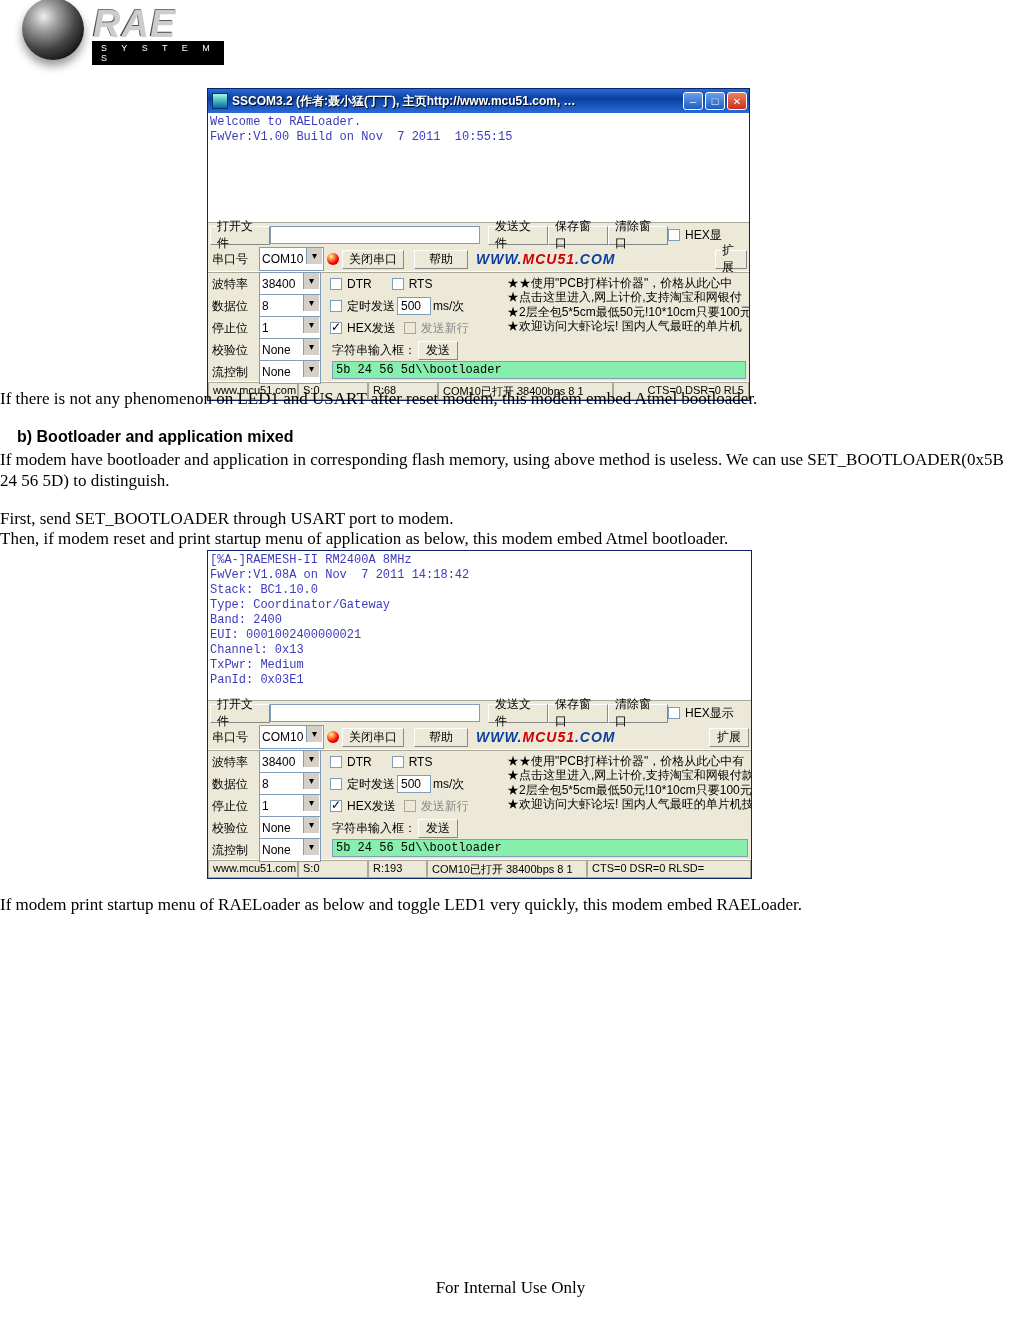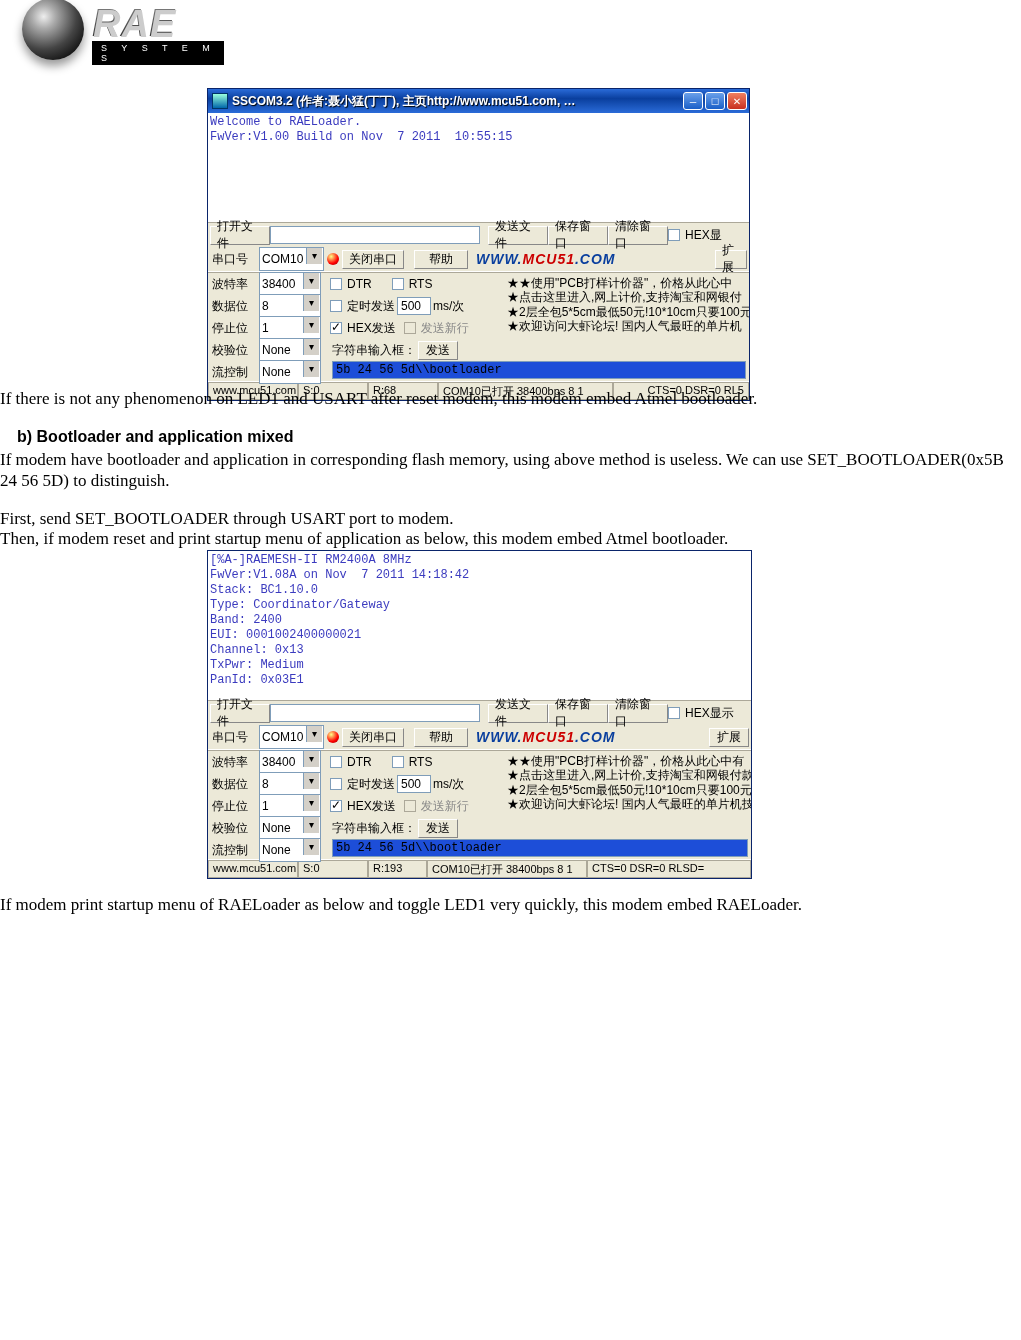--- a/index.html
+++ b/index.html
@@ -215,21 +215,21 @@
     padding:1px 4px;
     box-sizing:border-box;
     overflow:hidden;
     white-space:nowrap;
   }
   .brand { font-weight:bold; font-style:italic; font-size:14px; letter-spacing:1px; }
   .brand .w1{color:#0a3f9e;} .brand .w2{color:#c00;margin-top:24px;} .brand .w3{color:#0a3f9e;}
   .stars { font-family:"SimSun",sans-serif; font-size:12px; line-height:1.2; }
   .panel-sep { border-top:1px solid #fff; border-bottom:1px solid #aca899; height:0; }
   .cmdline {
-    background:#1d4ed8;border:1px solid #7f9db9;height:18px;
+    background:#86efac;border:1px solid #7f9db9;height:18px;
     font-family:"Courier New",monospace;font-size:12px;
     padding:0 3px;display:flex;align-items:center;box-sizing:border-box;
     overflow:hidden;white-space:nowrap;
   }
 </style>
 </head>
 <body>
 
 <div class="page">
 
@@ -468,13 +468,14 @@
       <div style="width:90px;">www.mcu51.com</div>
       <div style="width:70px;">S:0</div>
       <div style="width:59px;">R:193</div>
       <div style="width:160px;">COM10已打开 38400bps 8 1</div>
       <div style="flex:1;">CTS=0 DSR=0 RLSD=</div>
     </div>
   </div>
 
   <div class="body-text" style="top:894px; width:1000px;">If modem print startup menu of RAELoader as below and toggle LED1 very quickly, this modem embed RAELoader.</div>
 
+  <div class="footer">For Internal Use Only</div>
 </div>
 
 </body></html>

